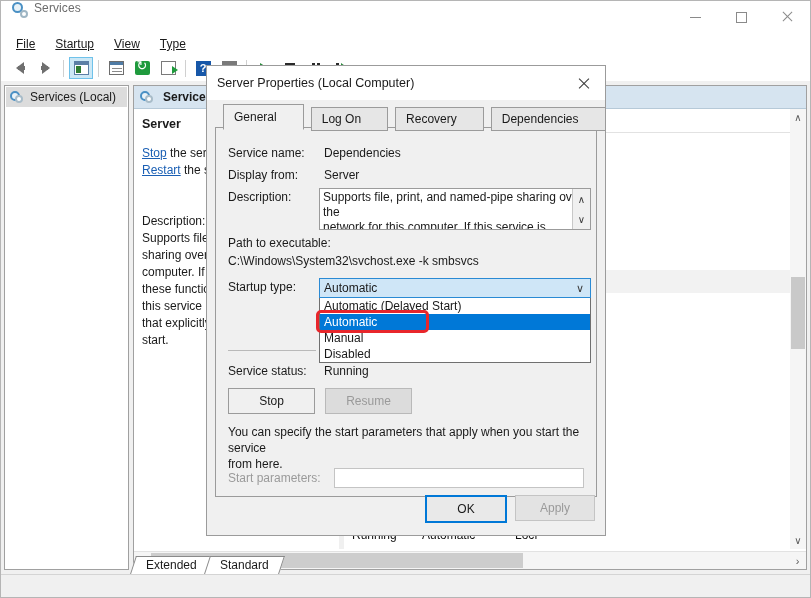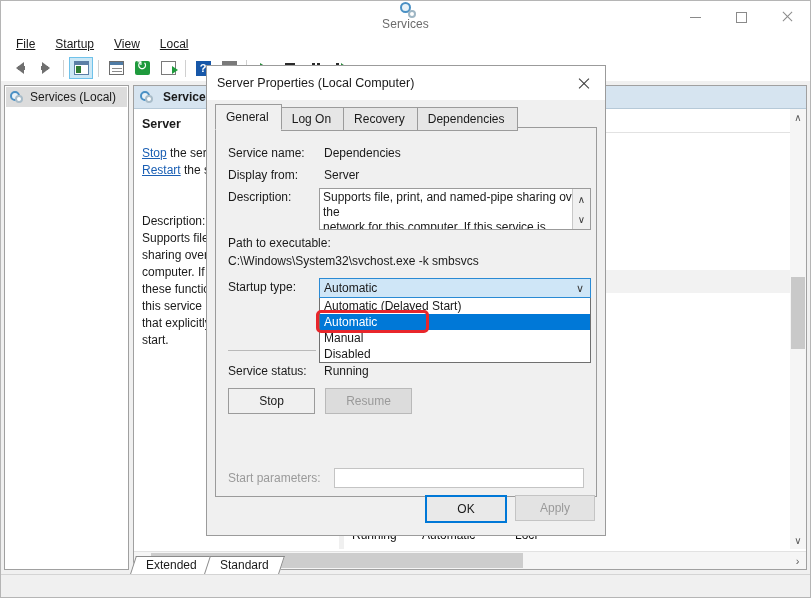--- a/index.html
+++ b/index.html
@@ -17,21 +17,21 @@
     border: 1px solid #b5b5b5;
     box-sizing: border-box;
     overflow: hidden;
   }
 
   
   .titlebar {
     position: absolute; left: 0; top: 0;
     width: 809px; height: 32px;
     background: #ffffff;
-    display: flex; align-items: center; flex-direction: column;
+    display: flex; 
   }
   .title-icon {
     width: 16px; height: 16px; margin-left: 10px; margin-right: 7px;
     position: relative; flex: none;
   }
   .gear {
     position: absolute; left: 1px; top: 1px;
     width: 11px; height: 11px; border-radius: 50%;
     border: 2px solid #4a90c4;
     background: #e8f2f8;
@@ -271,23 +271,23 @@
   .dlg-close .cx:before, .dlg-close .cx:after {
     content:""; position:absolute; left:0; top:6px; width:14px; height:1px; background:#3a3a3a;
   }
   .dlg-close .cx:before{transform:rotate(45deg);} .dlg-close .cx:after{transform:rotate(-45deg);}
 
   .dtabs {
     position: absolute; left: 8px; top: 38px; display: flex; align-items: flex-end;
     font-size: 12px; color: #1a1a1a; z-index: 3;
   }
   .dtab {
-    padding: 4px 12px 4px 10px;
+    padding: 4px 26px 4px 10px;
     border: 1px solid #9b9b9b; background: #e6e6e6;
-    margin-right: -1px; position: relative; top: 1px;
+    margin-right: -1px; position: relative; top: 1px; margin-left: 8px;
   }
   .dtab.sel { background: #f0f0f0; border-bottom: 1px solid #f0f0f0; top: 0; padding-top: 5px; padding-bottom: 5px; z-index: 4;}
 
   .dpanel {
     position: absolute; left: 8px; top: 61px; width: 382px; height: 370px;
     border: 1px solid #9b9b9b; border-top: 1px solid #9b9b9b;
     background: #f0f0f0; box-sizing: border-box;
     font-size: 12px; color: #1a1a1a;
   }
   .frow { position: absolute; display: flex; }
@@ -377,21 +377,21 @@
       <div class="win-btn">
           <span class="cls"></span>
         </div>
     </div>
   </div>
 
   <div class="menubar">
     <div class="menu-item">File</div>
     <div class="menu-item">Startup</div>
     <div class="menu-item">View</div>
-    <div class="menu-item">Local</div>
+    <div class="menu-item">Type</div>
   </div>
 
   <div class="toolbar">
     <div style="width:6px"></div>
     <div class="tb-btn">
         <span class="arrow-l"></span>
       </div>
     <div class="tb-btn">
         <span class="arrow-r"></span>
       </div>
@@ -681,20 +681,24 @@
       <div class="frow status-row">
         <span class="flabel">Service status:</span>
         <span class="fval">Running</span>
       </div>
 
       <div class="btnrow">
         <div class="sbtn en">Stop</div>
         <div class="sbtn">Resume</div>
       </div>
 
+      <div class="hint">
+        <div>You can specify the start parameters that apply when you start the service</div>
+        <div>from here.</div>
+      </div>
 
       <div class="sp-row">
         <span class="sp-label">Start parameters:</span>
         <input class="sp-input" type="text" value="" style="">
       </div>
     </div>
 
     <div class="dlg-btns">
       <div class="dbtn focus">OK</div>
       <div class="dbtn dis">Apply</div>

